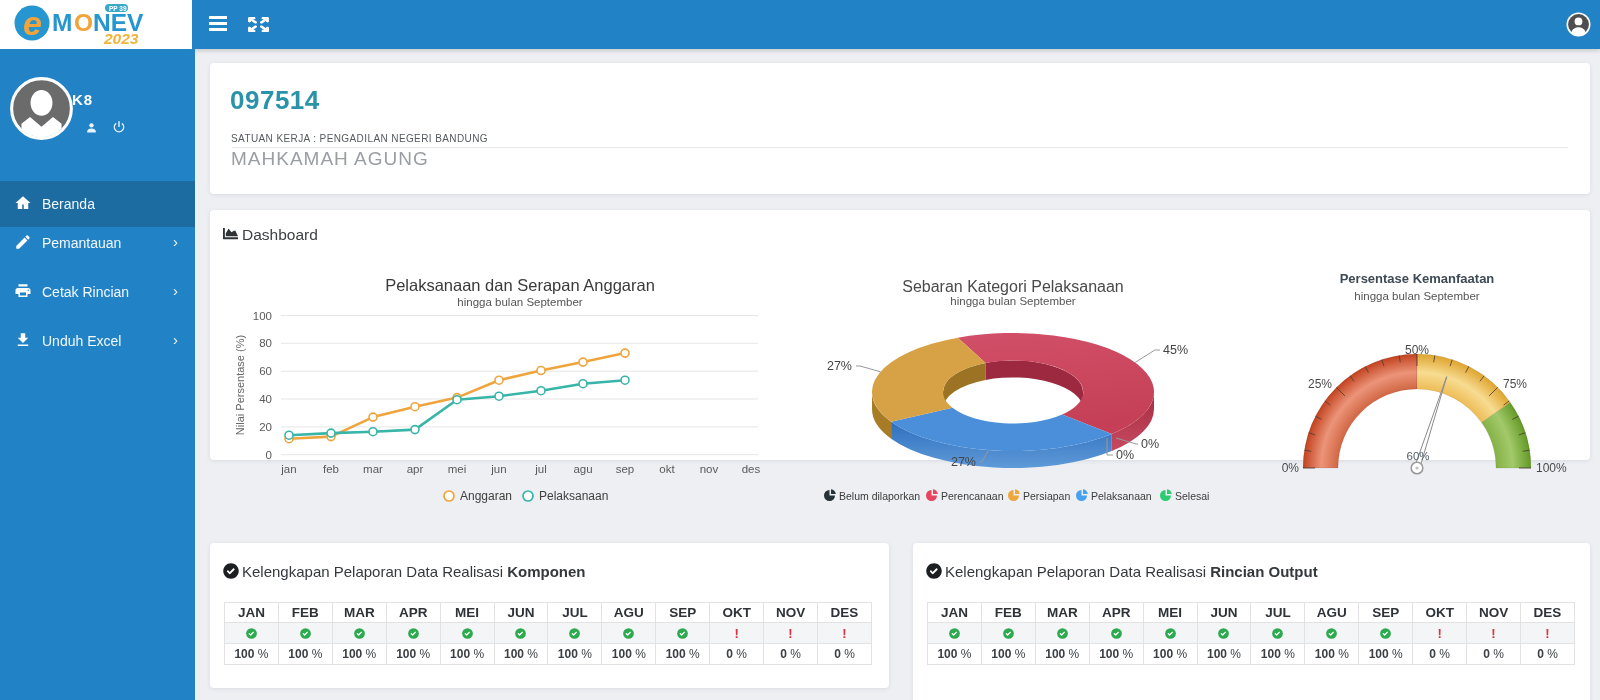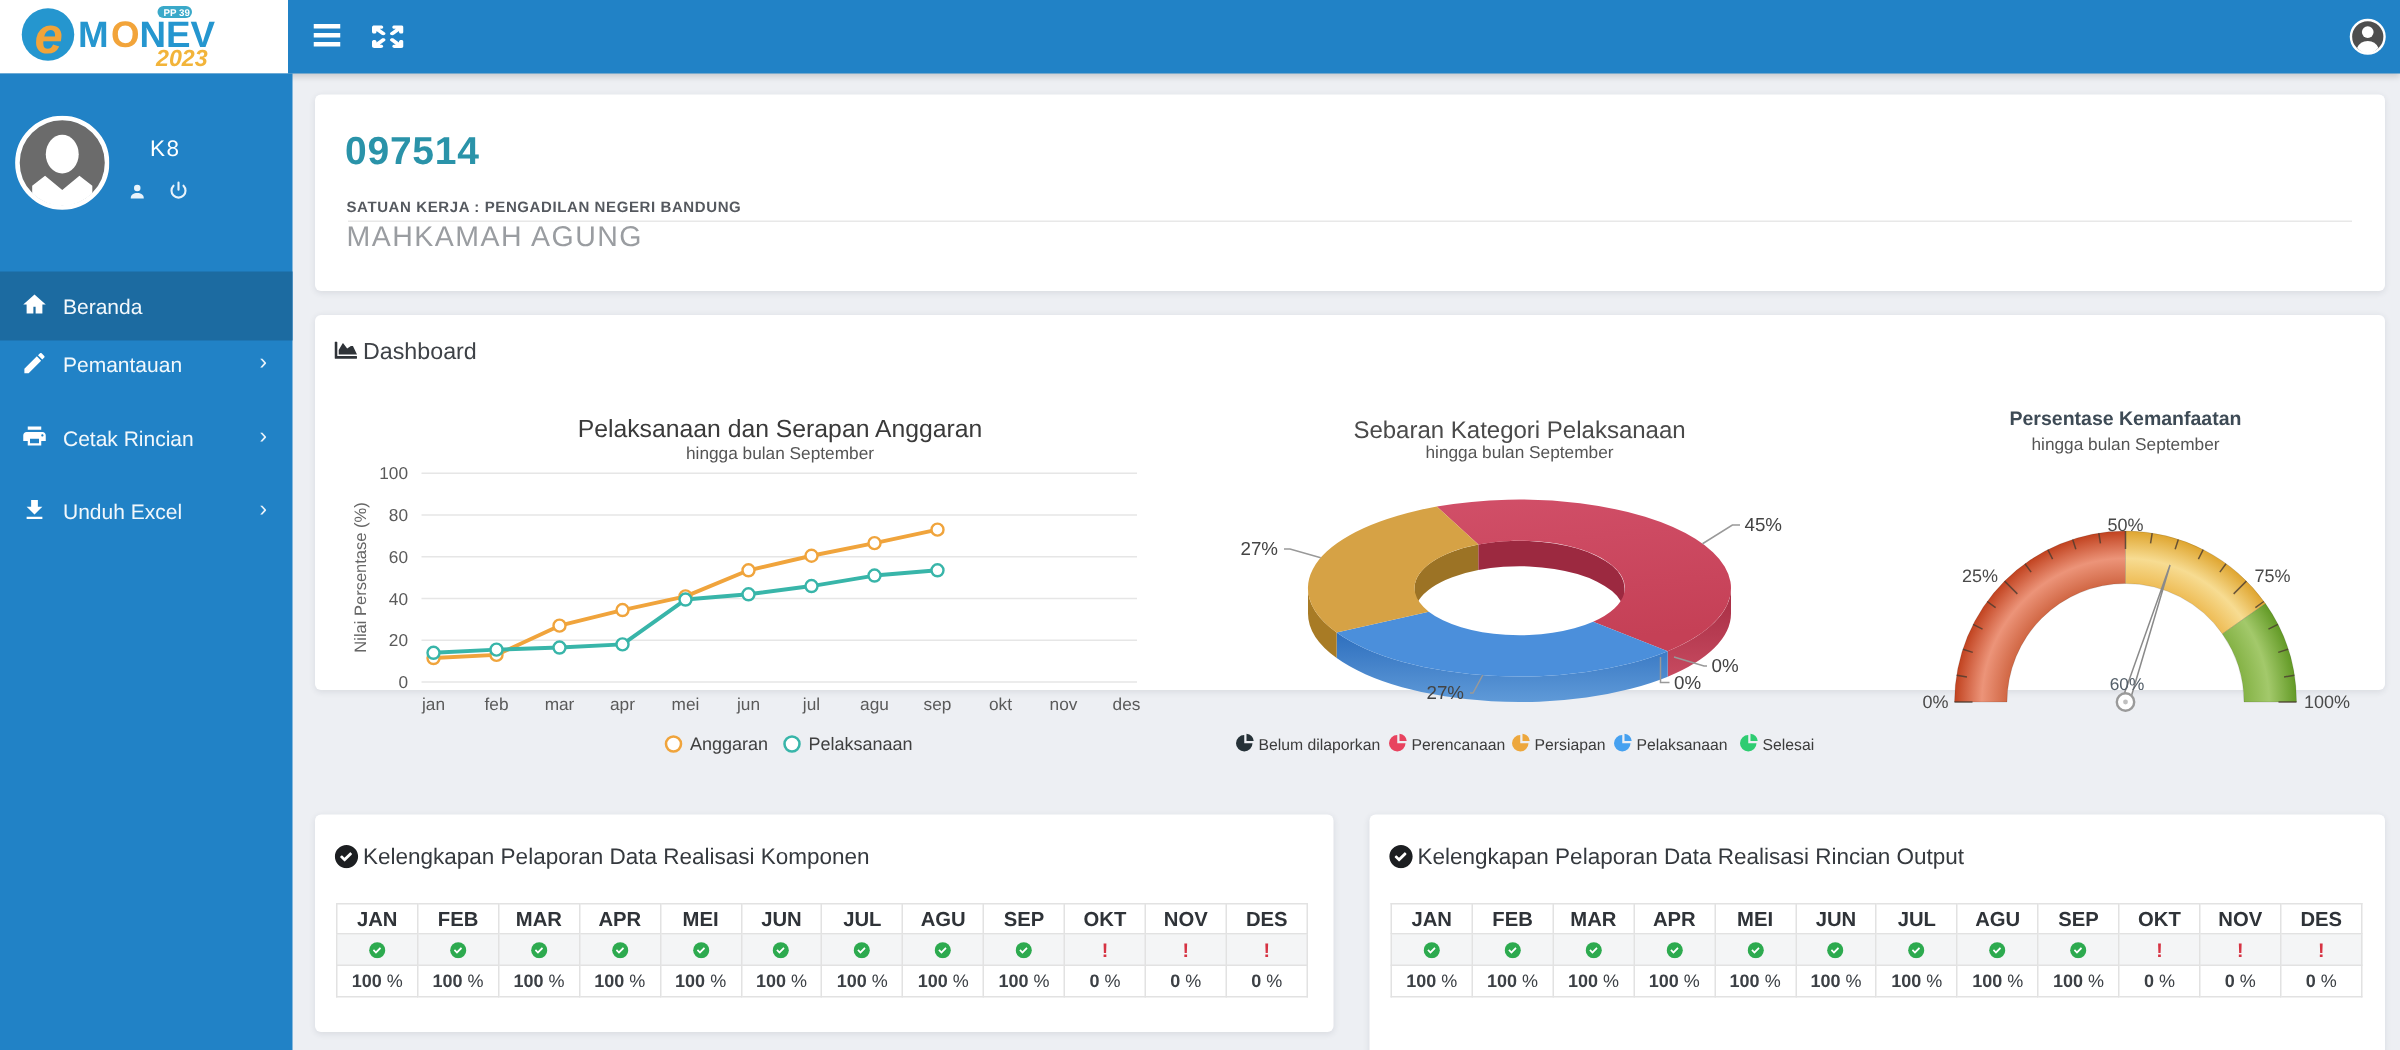--- a/index.html
+++ b/index.html
@@ -16,27 +16,27 @@
 .menu-item .mi-ic { position:absolute; left:14px; top:13px; width:18px; height:18px; }
 .menu-item .mi-ch { position:absolute; right:17px; top:13px; font-size:15px; color:#ecf4fb; }
 .menu-active { background:#1c6ba1; }
 
 .card { position:absolute; background:#fff; border-radius:4px; box-shadow:0 1px 4px rgba(40,50,70,.10); }
 #card1 { left:210px; top:63px; width:1380px; height:131px; }
 #card2 { left:210px; top:210px; width:1380px; height:250px; }
 #card3 { left:210px; top:543px; width:679px; height:145px; }
 #card4 { left:913px; top:543px; width:677px; height:179px; }
 .satker-num { position:absolute; left:20px; top:22px; font-size:26px; font-weight:bold; color:#2a93a9; letter-spacing:.5px; }
-.satker-lbl { position:absolute; left:21px; top:70px; font-size:10px; font-weight:bold; color:#55595f; letter-spacing:.4px; }
+.satker-lbl { position:absolute; left:21px; top:70px; font-size:10px; font-weight:normal; color:#55595f; letter-spacing:.4px; }
 .satker-hr { position:absolute; left:22px; top:84px; width:1336px; border-top:1px solid #e8e8e8; }
 .satker-big { position:absolute; left:21px; top:85px; font-size:19px; color:#9a9da1; letter-spacing:1px; }
 .dash-hd { position:absolute; left:32px; top:16px; font-size:15.5px; color:#3e4247; }
 
 .bt-title { position:absolute; left:32px; top:20px; font-size:15px; color:#35393e; }
-.bt-title b { font-weight:normal; }
+.bt-title b { font-weight:bold; }
 .bt-ic { position:absolute; left:13px; top:20px; width:16px; height:16px; }
 table.mt { position:absolute; border-collapse:collapse; font-size:12px; color:#3c4045; }
 table.mt th, table.mt td { border:1px solid #e2e2e2; text-align:center; padding:0; }
 table.mt th { font-size:13.5px; font-weight:bold; color:#2f3338; height:20px; }
 table.mt td { height:21px; }
 tr.icr td { background:#f4f5f6; }
 .exc { color:#d63343; font-weight:bold; font-size:13px; }
 svg text { font-family:"Liberation Sans", sans-serif; }
 </style>
 </head>
@@ -81,21 +81,21 @@
           <circle cx="33" cy="33" r="30"></circle>
         </clipPath>
       </defs>
     <circle cx="33" cy="33" r="30" fill="#6b6b6b"></circle>
     <g clip-path="url(#avclip)">
       <ellipse cx="33" cy="27" rx="11.5" ry="13.5" fill="#fff"></ellipse>
       <path d="M12 64 v-15 l9-7 12 10 12-10 9 7 v15 Z" fill="#fff"></path>
     </g>
     <circle cx="33" cy="33" r="31.3" fill="none" stroke="#fff" stroke-width="3.2"></circle>
   </svg>
-  <div class="abs" style="left:100px;top:42px;color:#fff;font-weight:normal;font-size:15px;letter-spacing:1px;text-align:right;">K8</div>
+  <div class="abs" style="left:72px;top:42px;color:#fff;font-weight:bold;font-size:15px;letter-spacing:1px;text-align:right;">K8</div>
 
   <svg class="abs" style="left:85px;top:72px" width="13" height="13" viewBox="0 0 24 24" fill="#e9f3fb">
     <circle cx="12" cy="8" r="4"></circle>
       <path d="M4 20c0-4 3.6-6 8-6s8 2 8 6v1H4z"></path>
   </svg>
 
   <svg class="abs" style="left:112px;top:71px" width="14" height="14" viewBox="0 0 24 24" fill="none" stroke="#e9f3fb" stroke-width="2.4" stroke-linecap="round">
     <path d="M12 3v8"></path>
       <path d="M6.3 6.5a8 8 0 1 0 11.4 0"></path>
   </svg>

